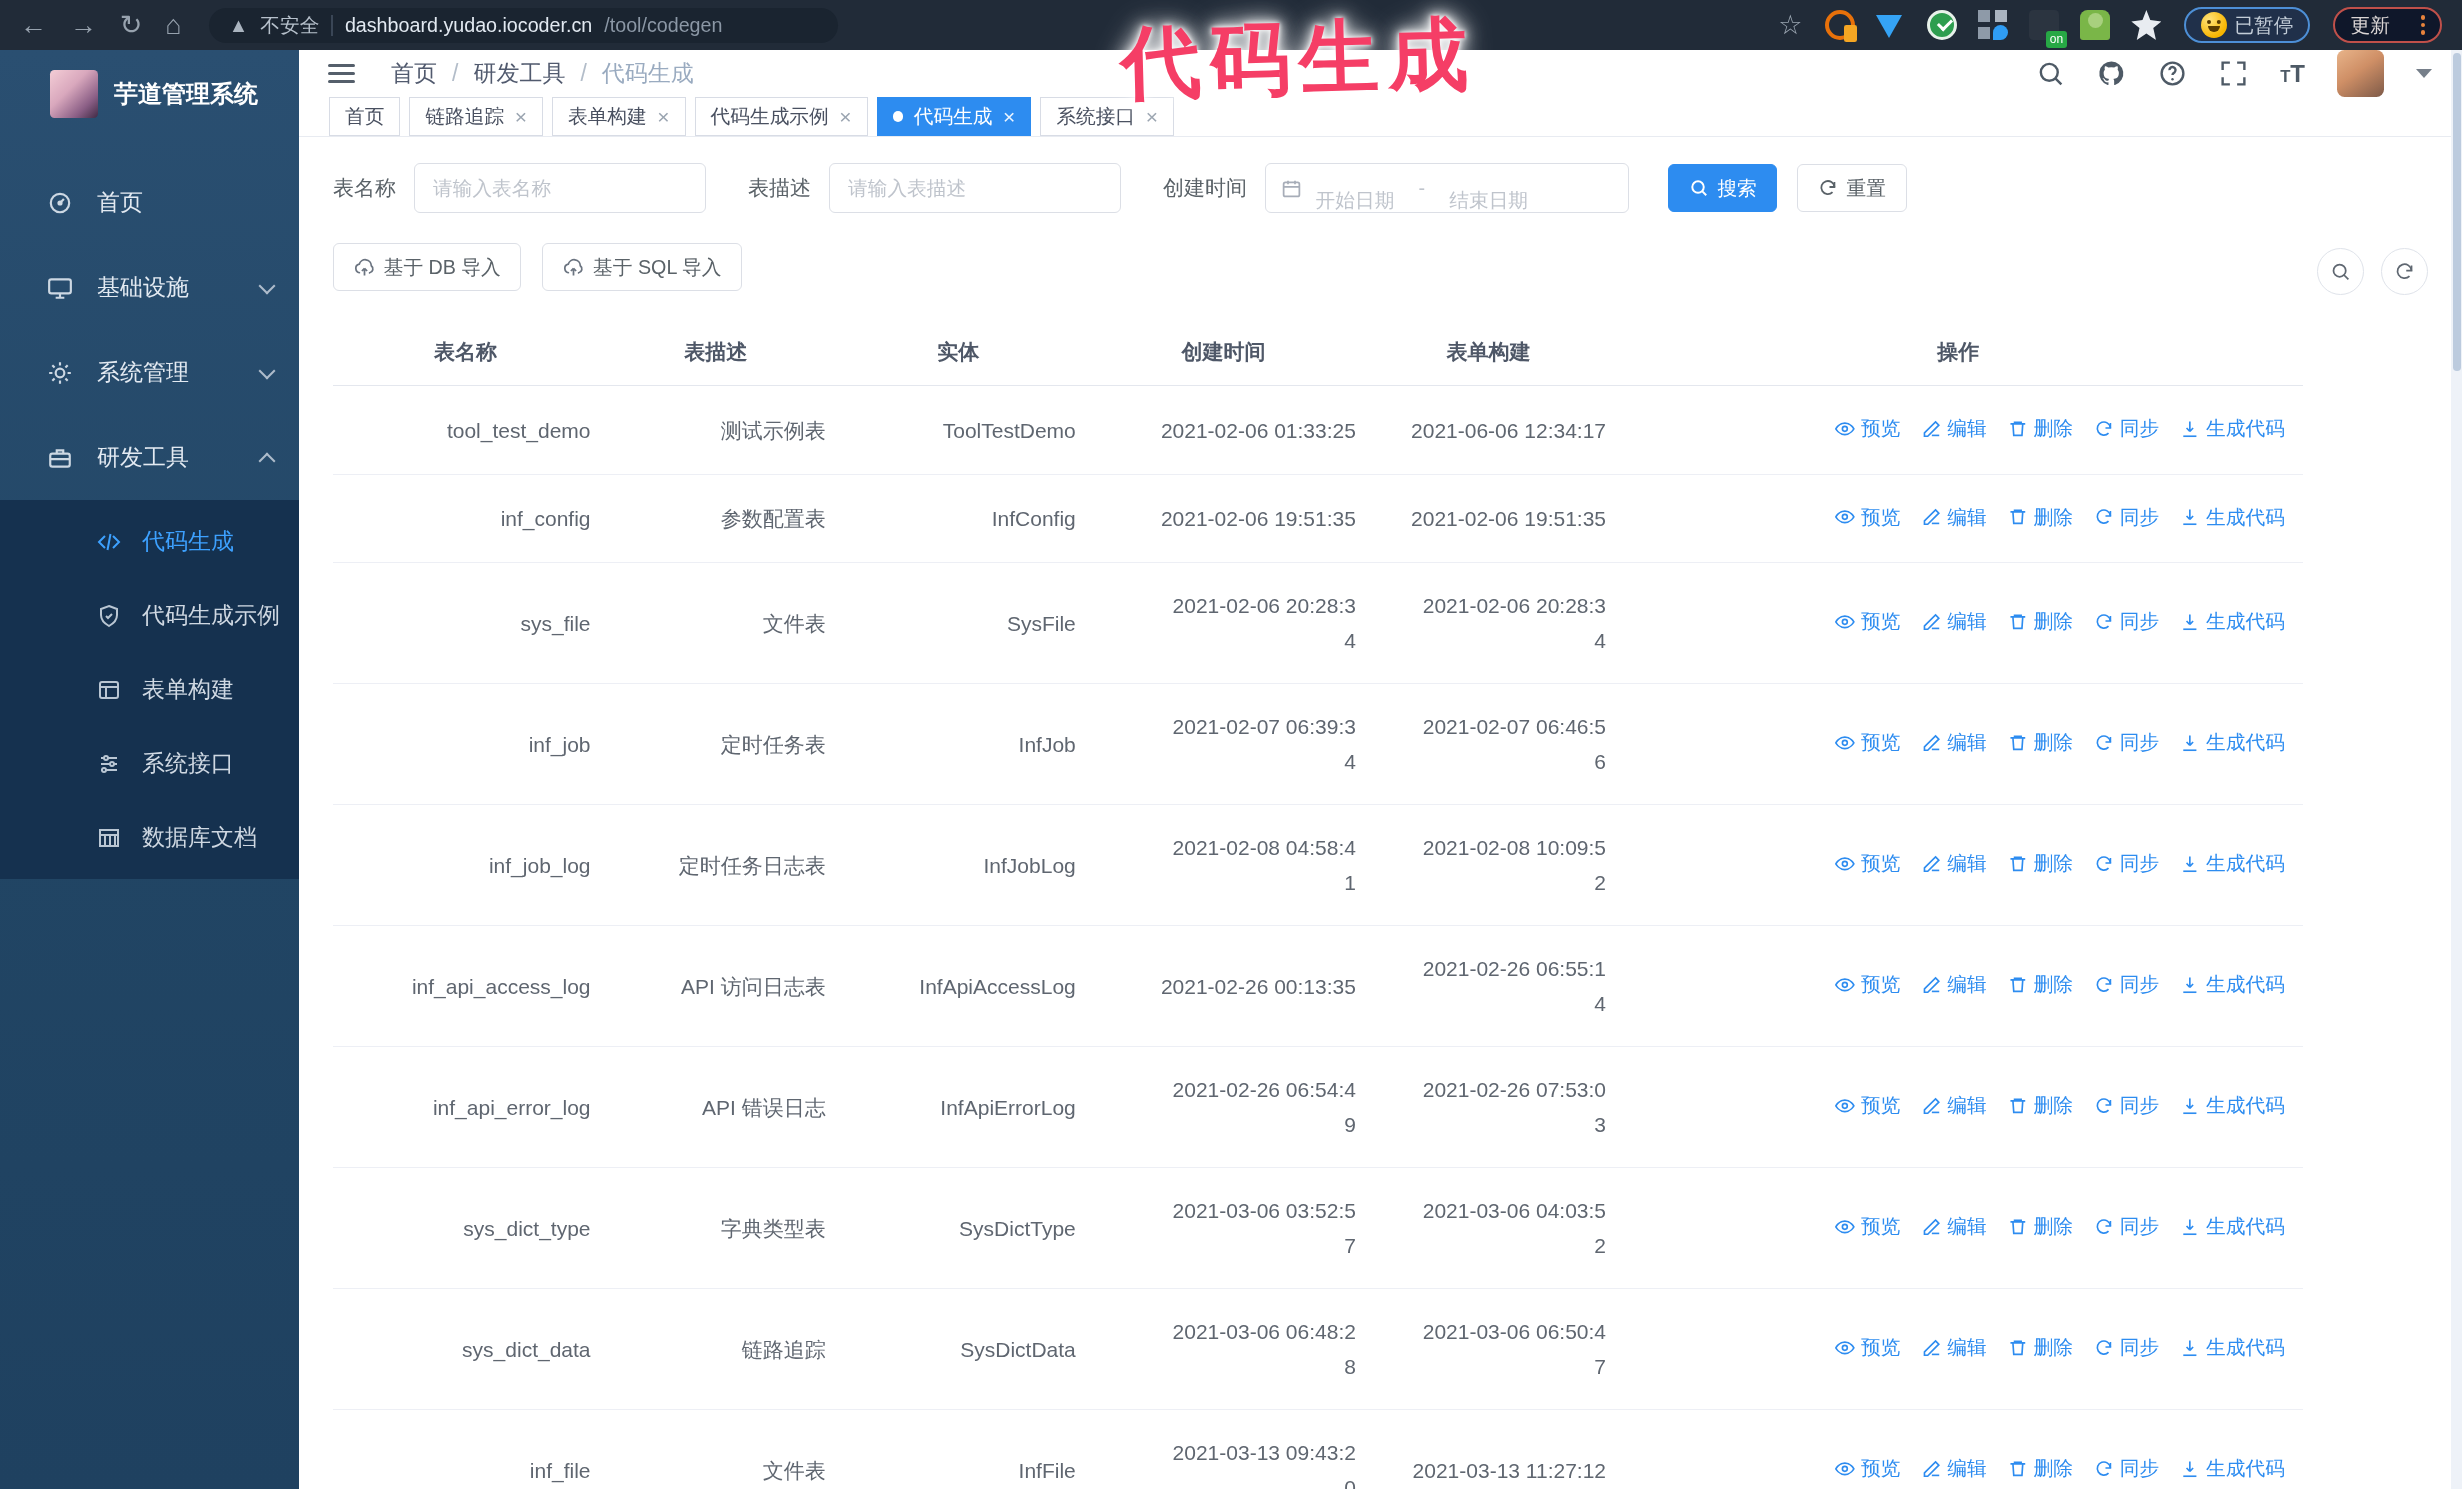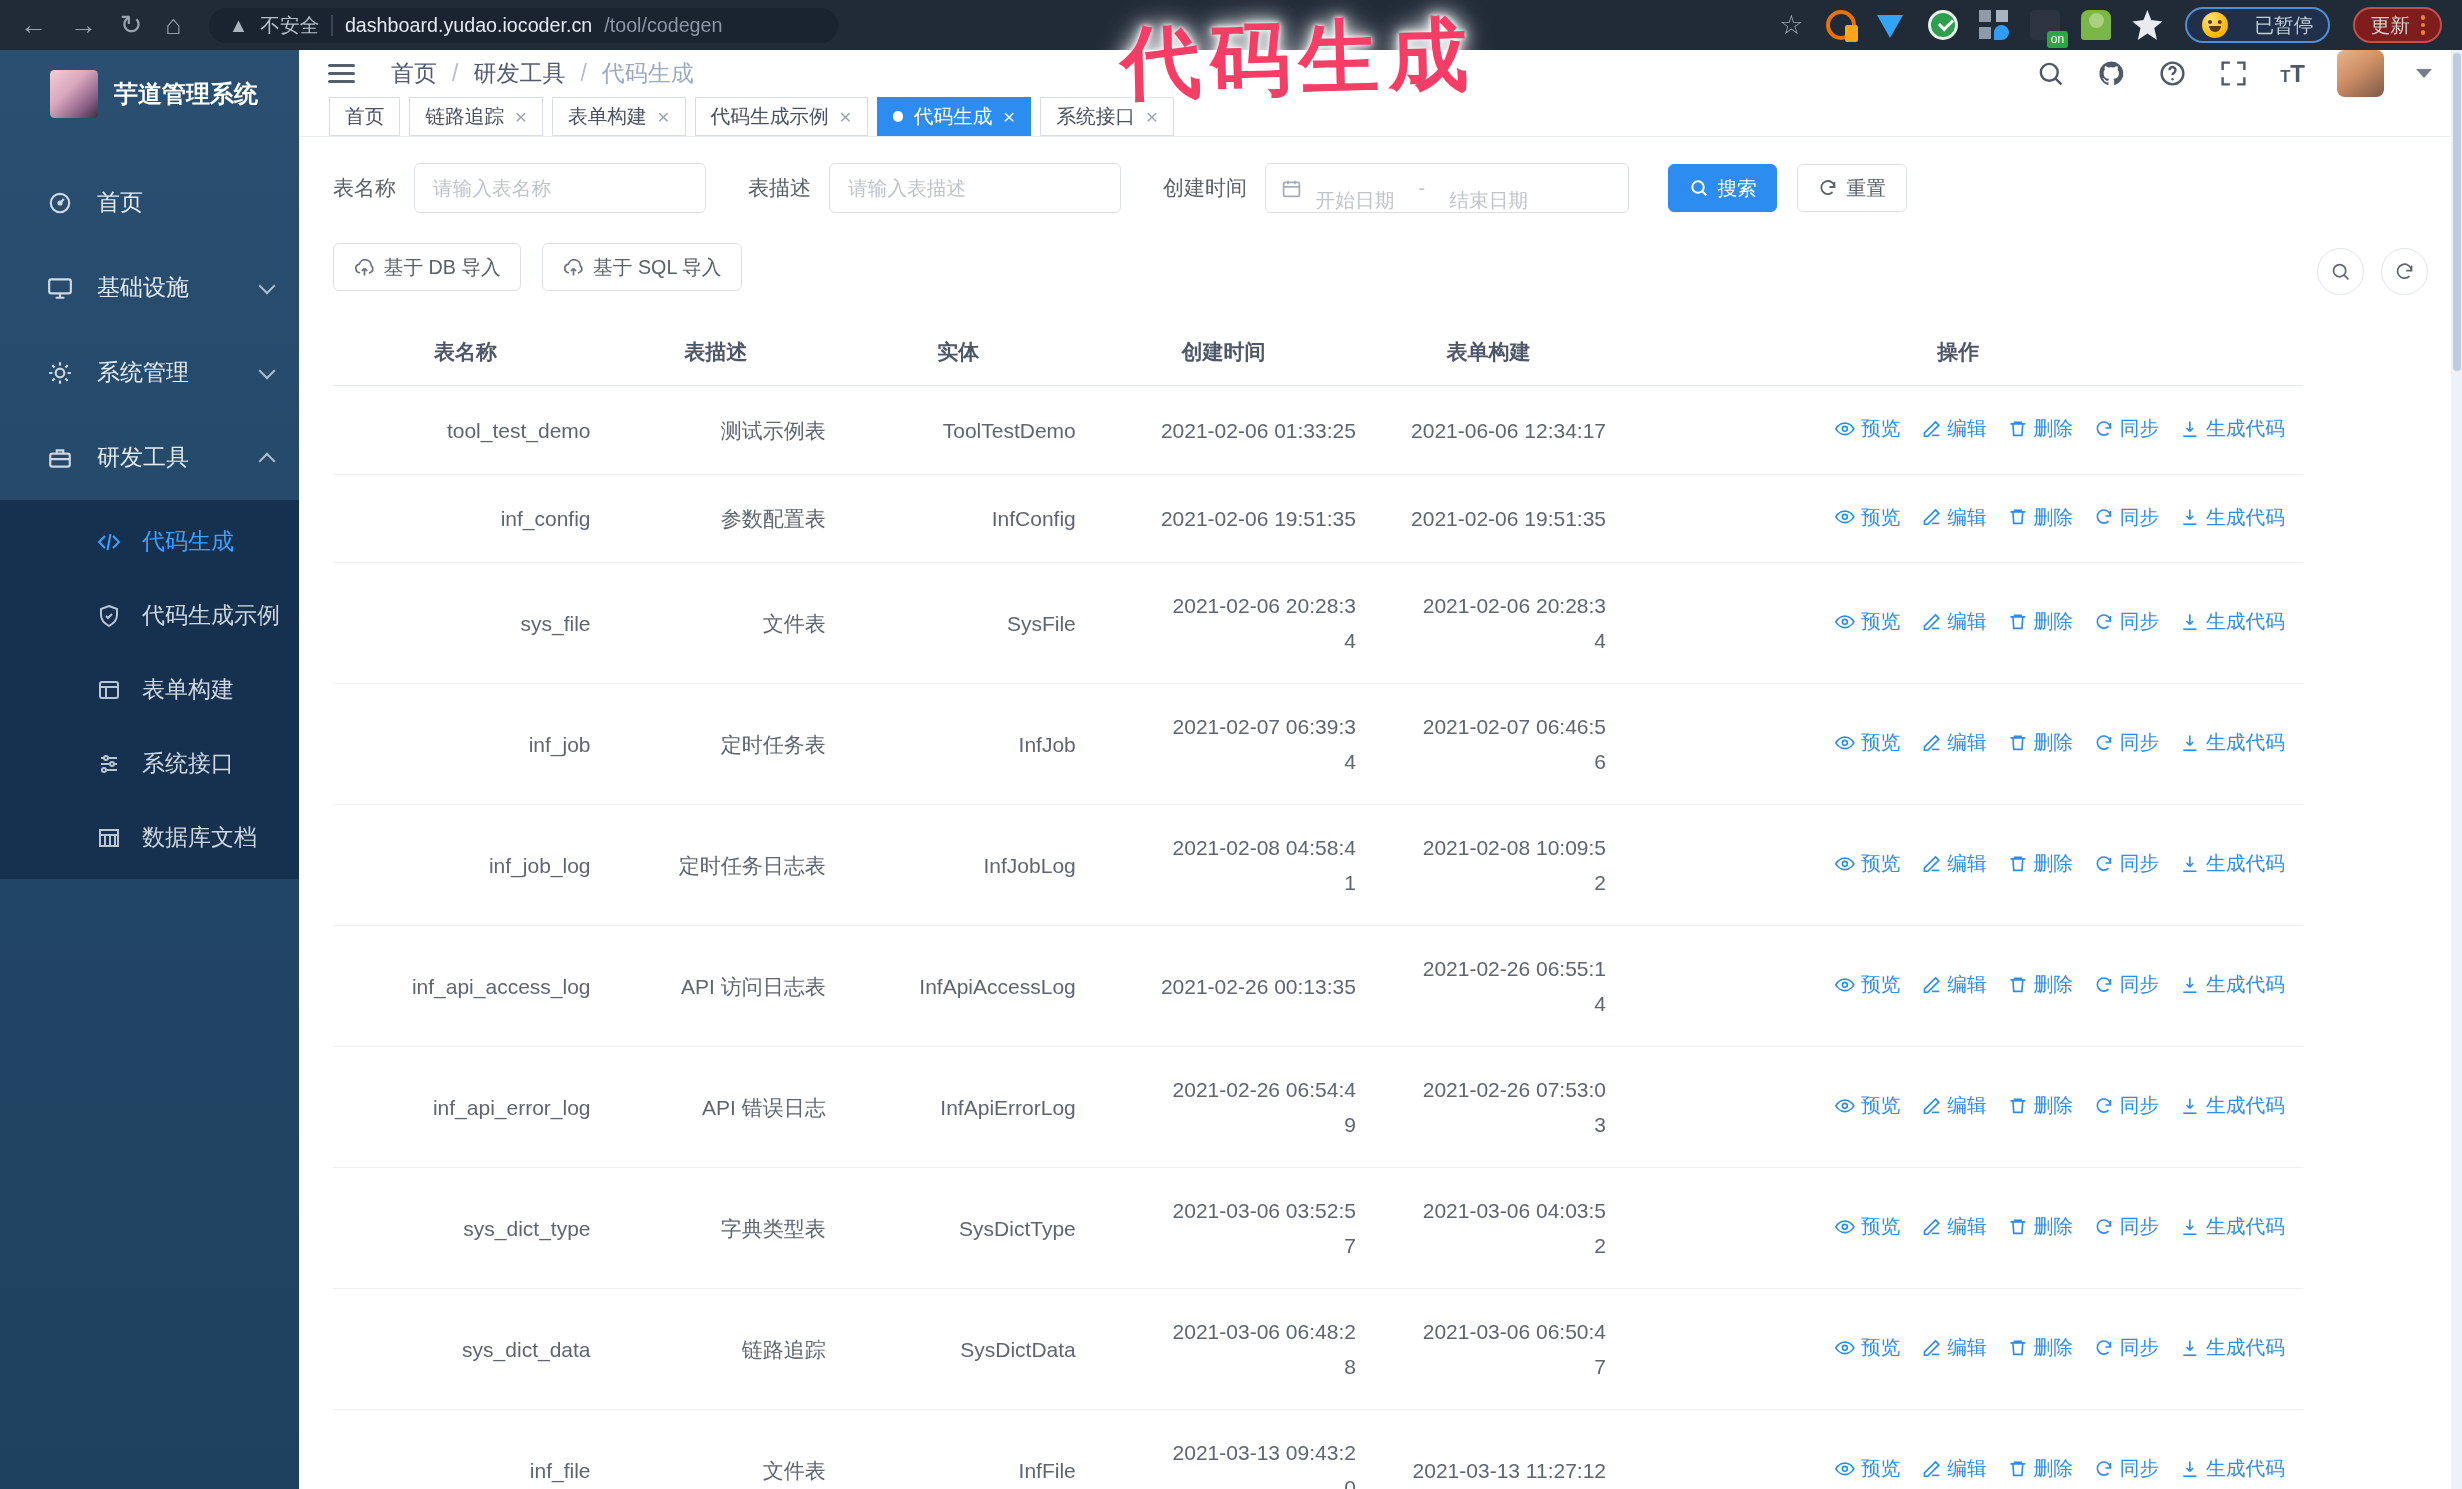--- a/index.html
+++ b/index.html
@@ -28,27 +28,27 @@
   .ext-grid{background:
     linear-gradient(#8e9aa8,#8e9aa8) 0 0/12px 12px no-repeat,
     linear-gradient(#aab4c0,#aab4c0) 16.7px 0/12px 12px no-repeat,
     linear-gradient(#8e9aa8,#8e9aa8) 0 16.7px/12px 12px no-repeat;}
   .ext-grid::after{content:"";position:absolute;right:0;bottom:0;width:15px;height:15px;background:#2f9df4;border-radius:50% 50% 50% 0;}
   .ext-dark{background:#2b3440;border-radius:4.5px;}
   .ext-dark::after{content:"on";position:absolute;right:-7.6px;bottom:-7.6px;background:#27a845;color:#fff;font-size:12px;padding:1.5px 3.8px;border-radius:3px;}
   .ext-person{background:#7ab648;border-radius:7.6px 7.6px 3px 3px;}
   .ext-person::before{content:"";position:absolute;left:7.6px;top:3px;width:15px;height:15px;border-radius:50%;background:#a8d07e;}
   .ext-puzzle{background:#e8ecf1;border-radius:6px;clip-path:polygon(50% 0,63% 33%,100% 38%,73% 60%,82% 100%,50% 78%,18% 100%,27% 60%,0 38%,37% 33%);}
-  .pill{height:36px;border-radius:18px;display:flex;align-items:center;gap:26px;padding:0 15px;font-size:19.7px;}
+  .pill{height:36px;border-radius:18px;display:flex;align-items:center;gap:7px;padding:0 15px;font-size:19.7px;}
   .pill-paused{border:2.3px solid #4d8fd6;background:#20304a;color:#c3cdd8;}
   .emoji-face{width:26px;height:26px;border-radius:50%;
     background:radial-gradient(circle at 32% 30%,#ffe27a,#f7b500 70%);position:relative;}
   .emoji-face::before{content:"";position:absolute;left:5.3px;top:7.6px;width:4.5px;height:4.5px;border-radius:50%;background:#5a3b00;box-shadow:9.8px 0 0 #5a3b00;}
   .emoji-face::after{content:"";position:absolute;left:6.8px;top:14.4px;width:12px;height:6px;border-radius:0 0 12px 12px;background:#5a3b00;}
-  .pill-update{border:2.3px solid #c0504a;background:#7f1d1d;color:#dad4d4;gap:11px;}
+  .pill-update{border:2.3px solid #c0504a;background:#0f172a;color:#dad4d4;gap:31px;}
   .dots3{display:flex;flex-direction:column;gap:3px;}
   .dots3 i{width:4.5px;height:4.5px;border-radius:50%;background:#e8833c;}
 
   
   .annotation{position:absolute;left:1121px;top:6px;z-index:60;font-size:80px;font-weight:700;
     color:#f53e66;letter-spacing:9px;transform:rotate(-1.5deg);
     text-shadow:0 0 4.5px #fff,0 0 10.6px #fff,0 0 19.7px rgba(255,255,255,.95),0 0 30px rgba(255,255,255,.8);}
 
   
   .app{display:flex;height:1440px;}

